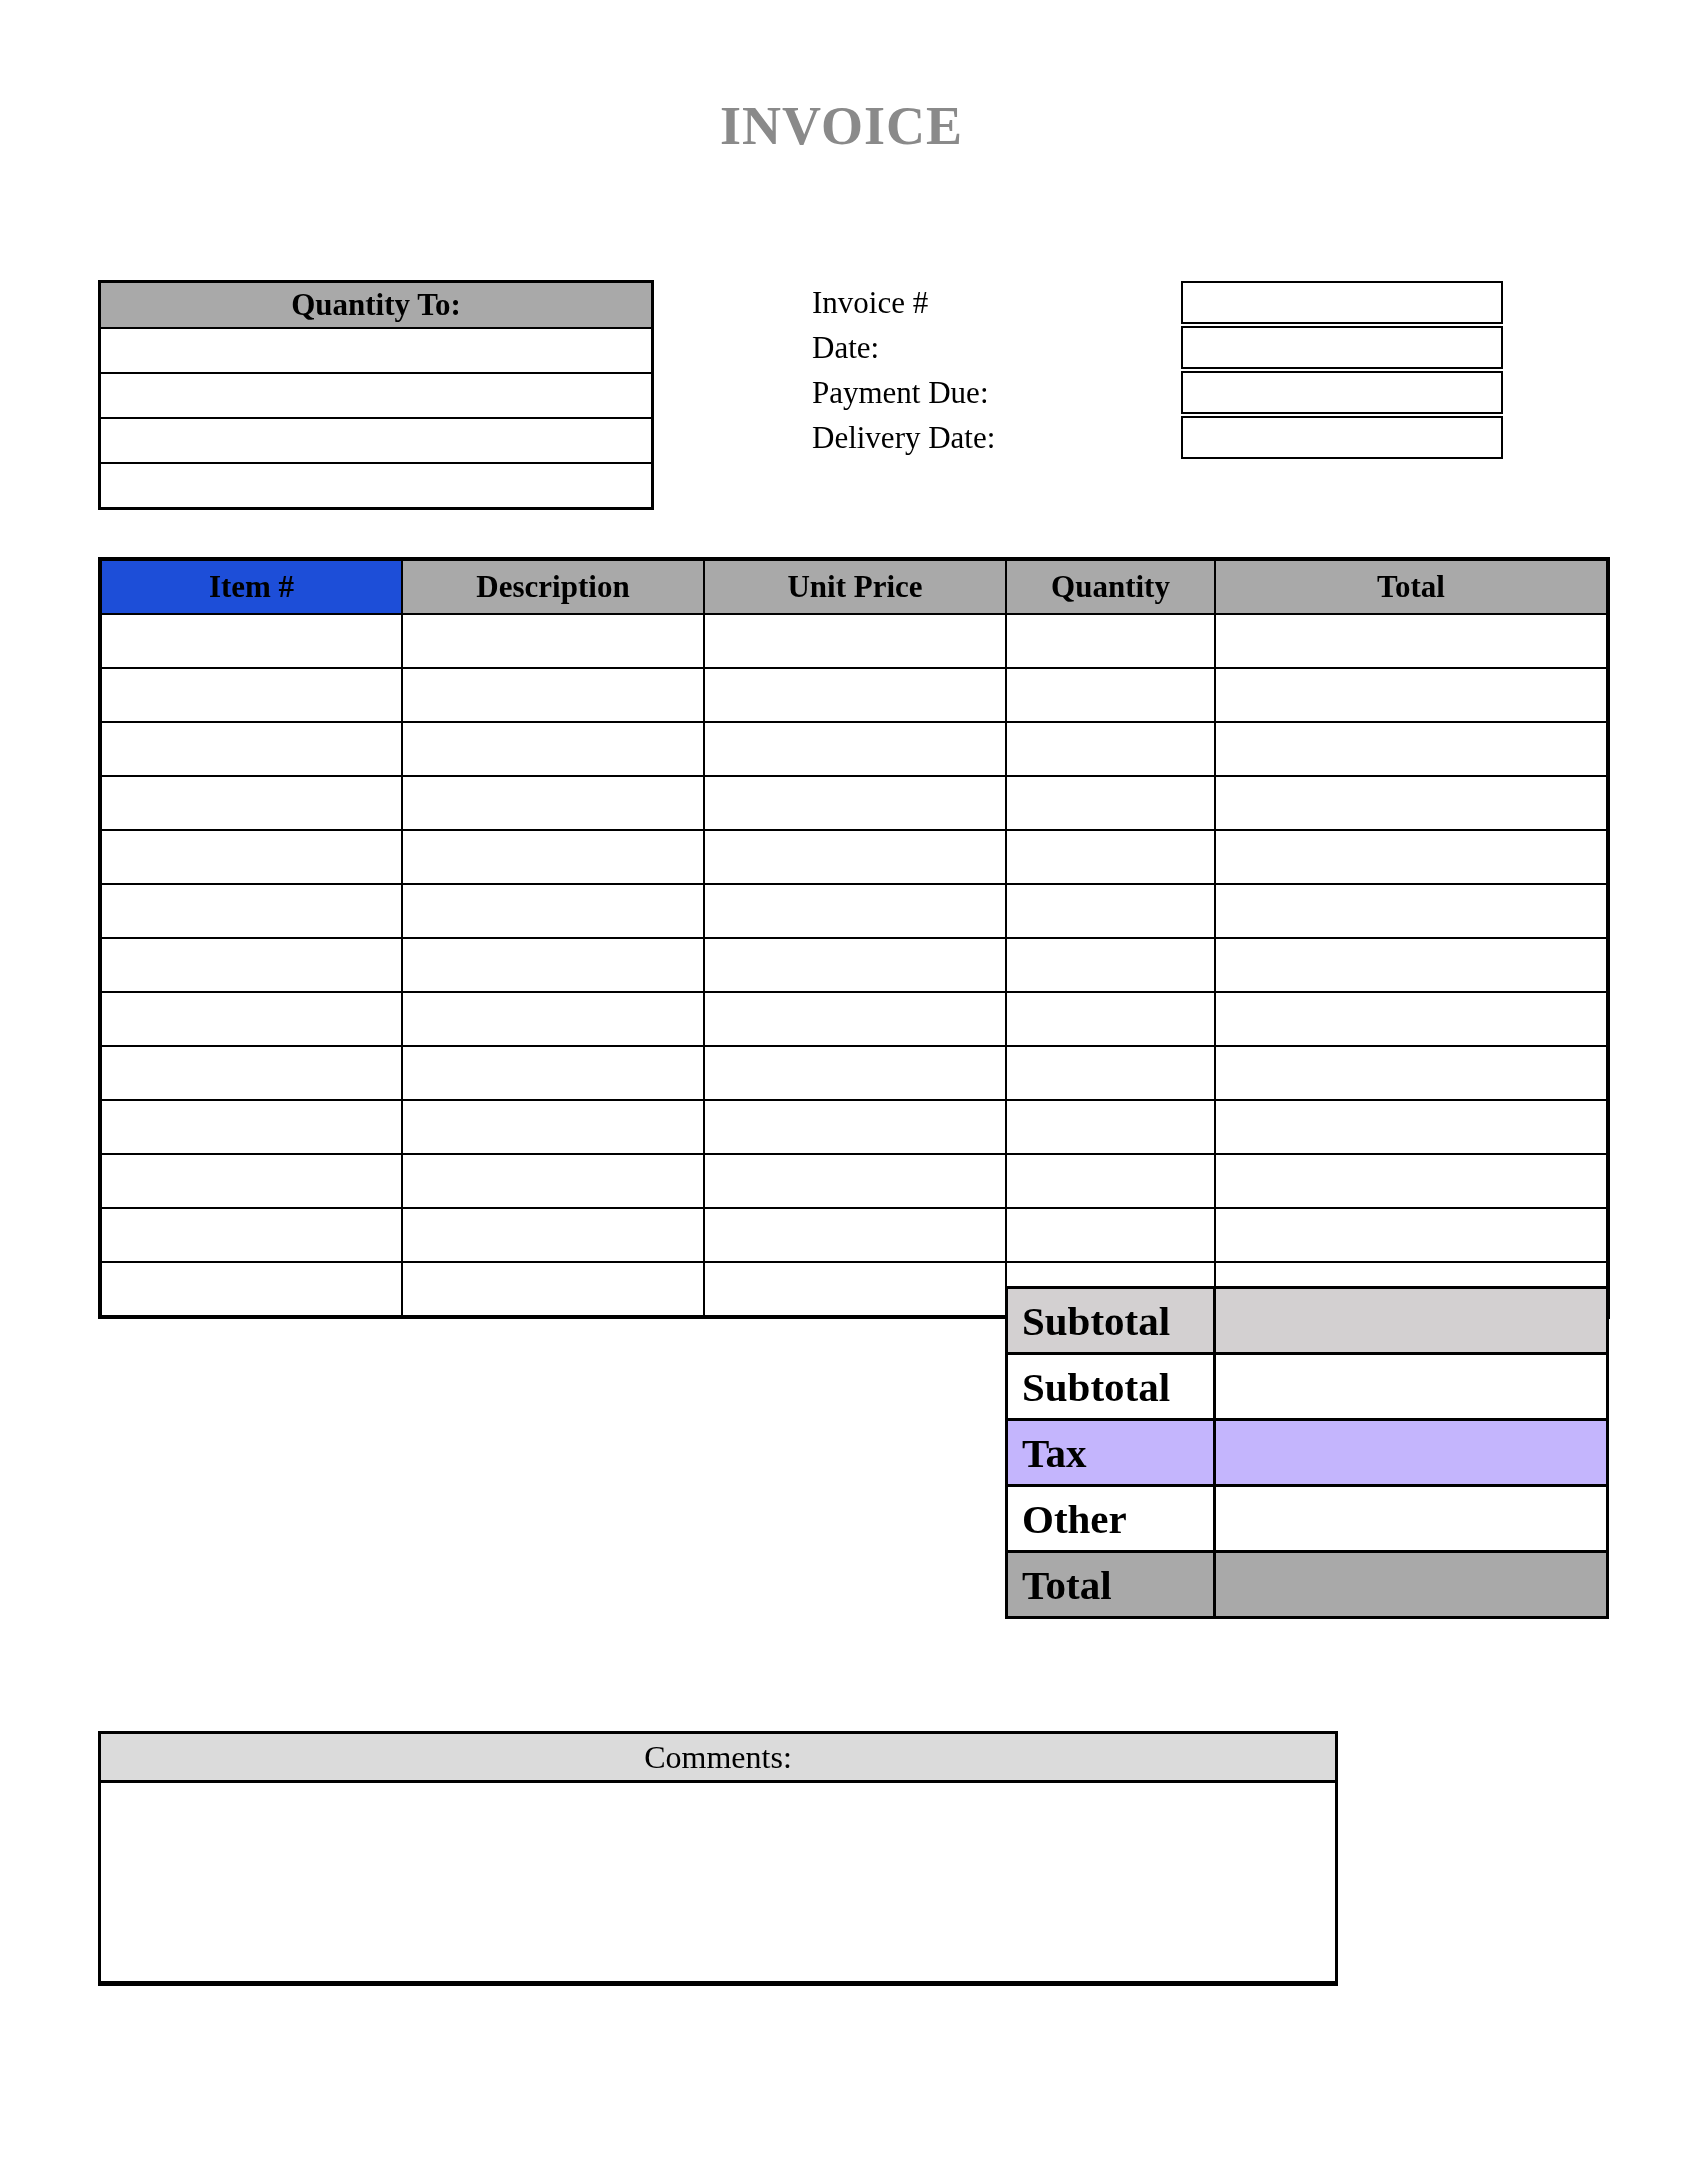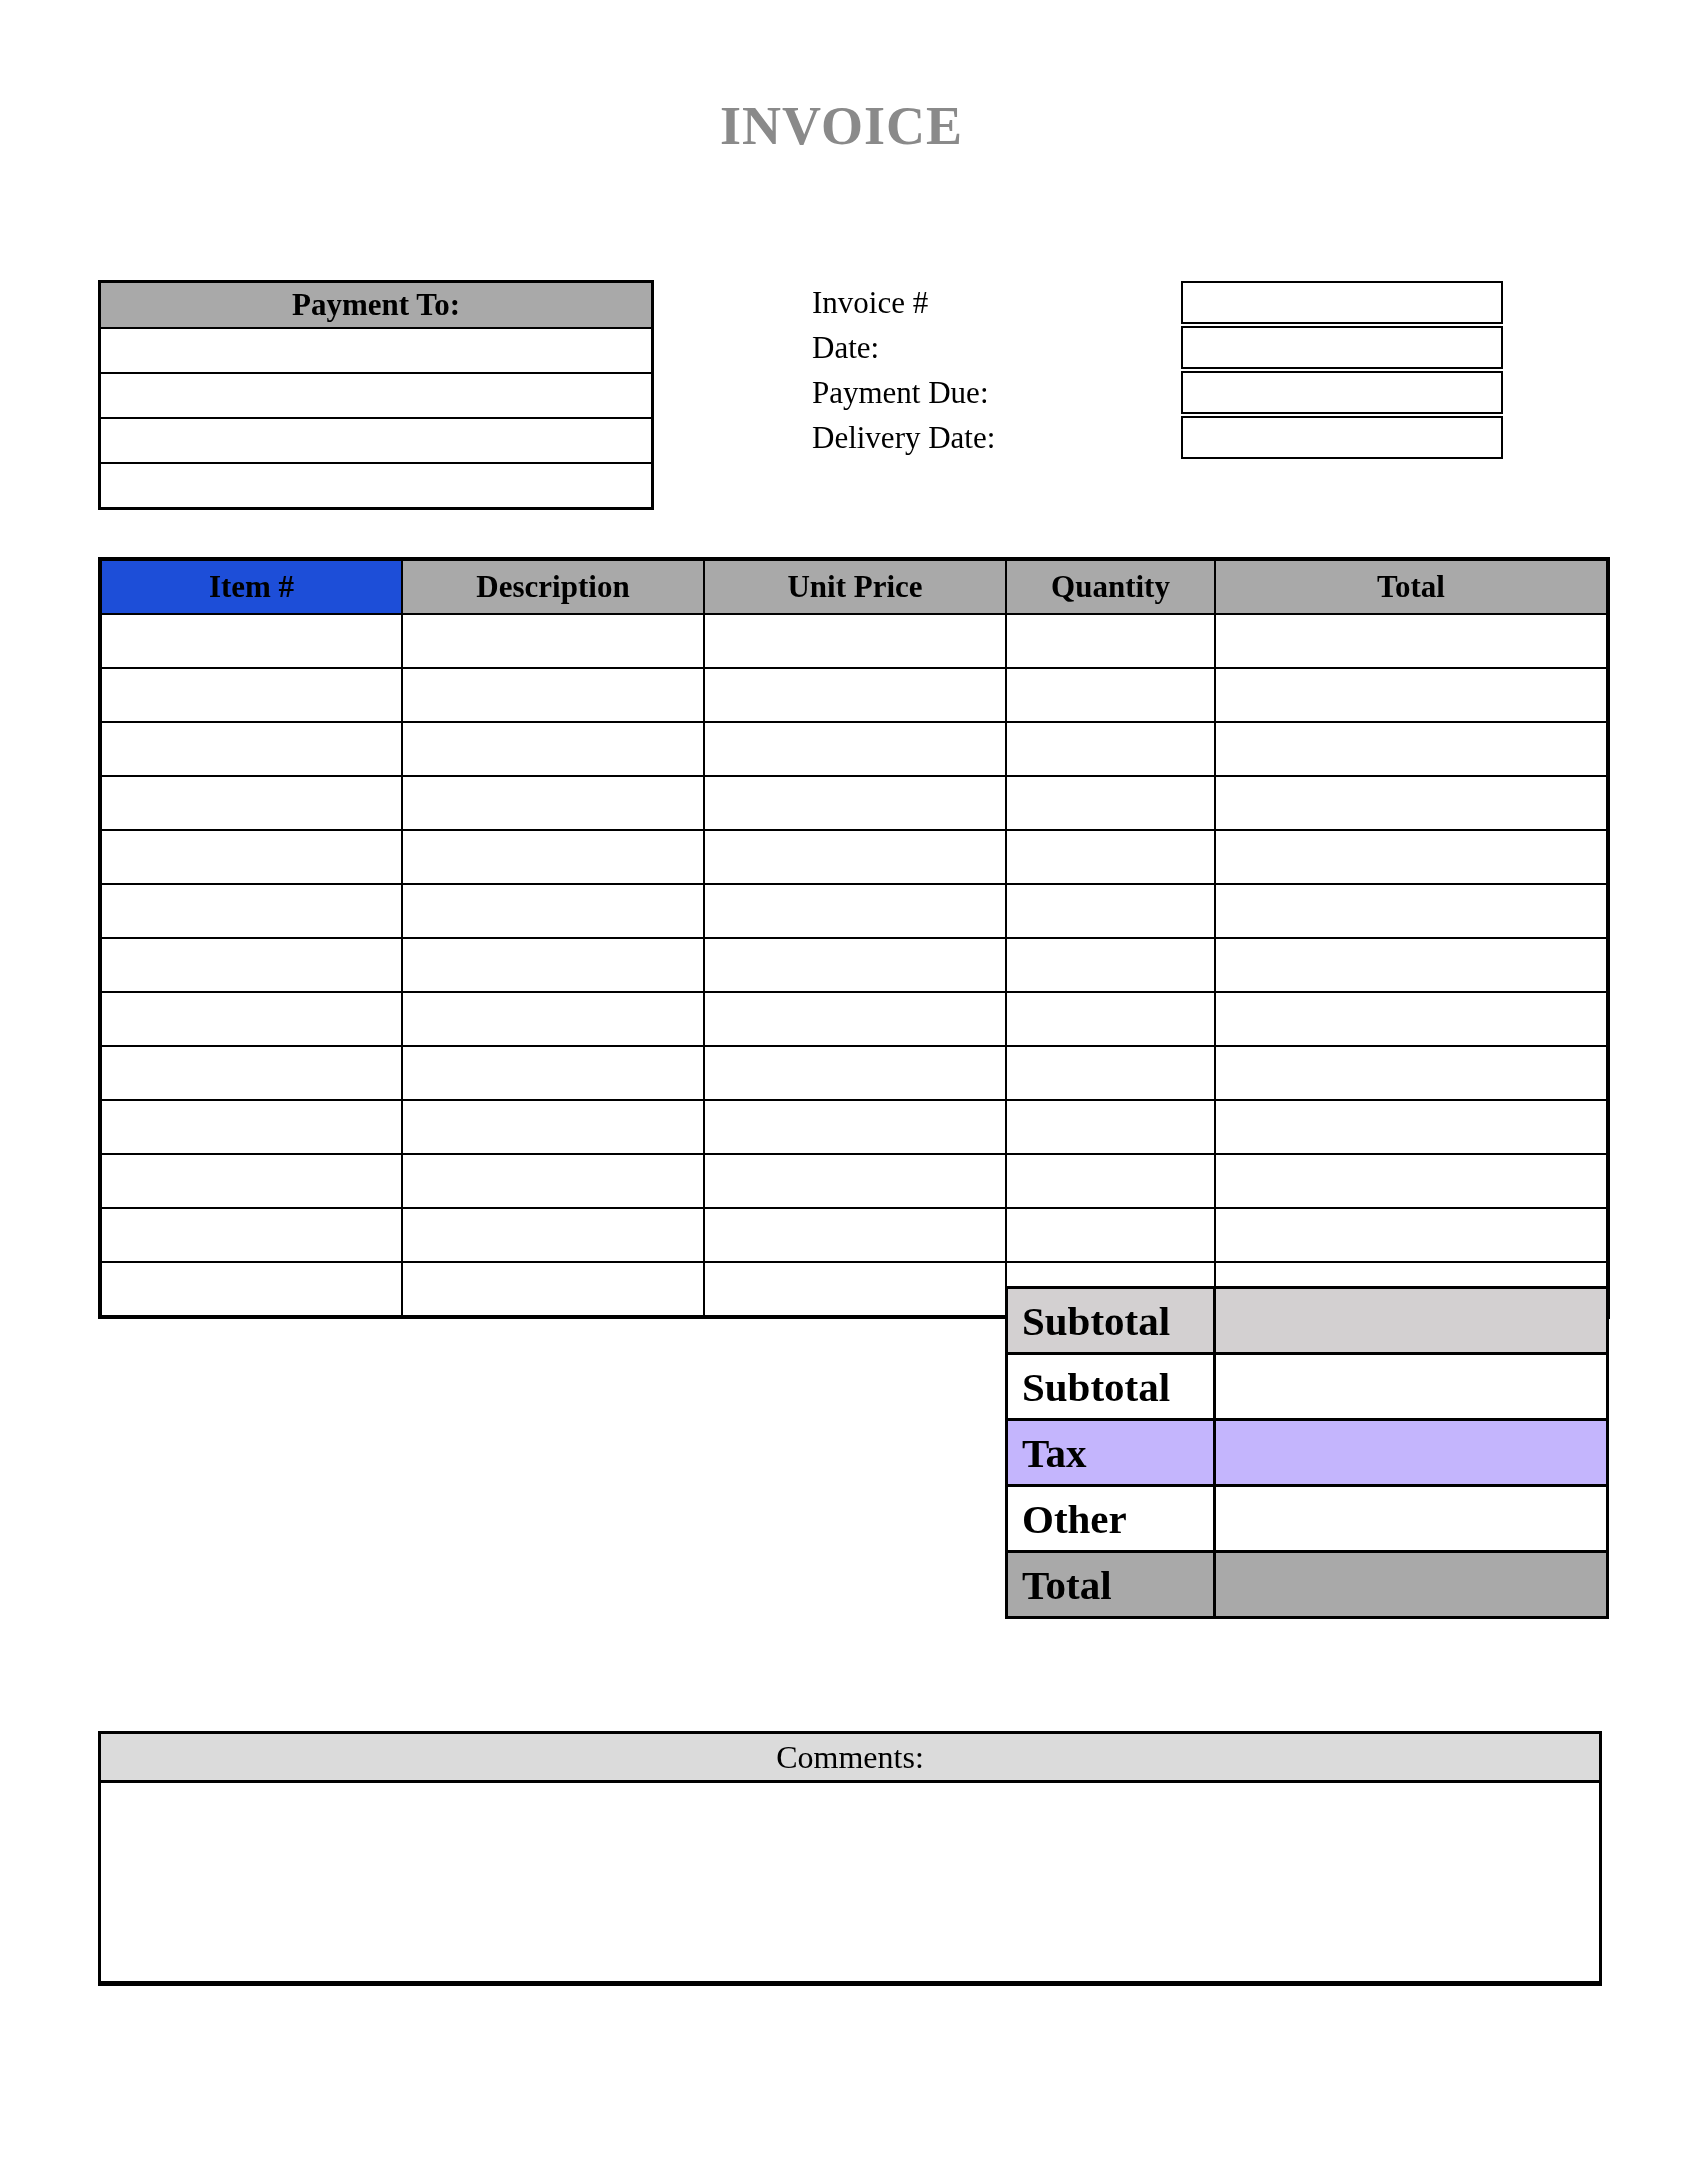--- a/index.html
+++ b/index.html
@@ -54,38 +54,38 @@
   table.summary{
     position:absolute;left:1005px;top:1286px;width:601px;
     border-collapse:collapse;table-layout:fixed;
   }
   table.summary td{border:3px solid #000;height:61px;vertical-align:middle;font-size:41px;}
   td.sum-label{font-weight:bold;padding-left:14px;}
   td.sum-value{font-size:28px;padding-left:10px;}
 
   
   .comments{
-    position:absolute;left:98px;top:1731px;width:1504px;
+    position:absolute;left:98px;top:1731px;width:1240px;
     border:3px solid #000;border-bottom-width:5px;box-sizing:border-box;background:#fff;
   }
   .comments-header{
     height:46px;line-height:46px;text-align:center;font-size:32px;
     border-bottom:3px solid #000;
   }
   .comments-body{height:190px;font-size:28px;padding:4px 8px;}
 </style>
 </head>
 <body>
 
 <div class="page">
 
   <div class="title" style="color: rgb(138, 138, 138);">INVOICE</div>
 
   <div class="payable">
-    <div class="payable-header" style="background: rgb(169, 169, 169);">Payment To:</div>
+    <div class="payable-header" style="background: rgb(169, 169, 169);">Quantity To:</div>
     <div id="payable-rows">
         <div class="payable-row"></div>
         <div class="payable-row"></div>
         <div class="payable-row"></div>
         <div class="payable-row"></div>
       </div>
   </div>
 
   <div class="info">
     <div class="info-row">

